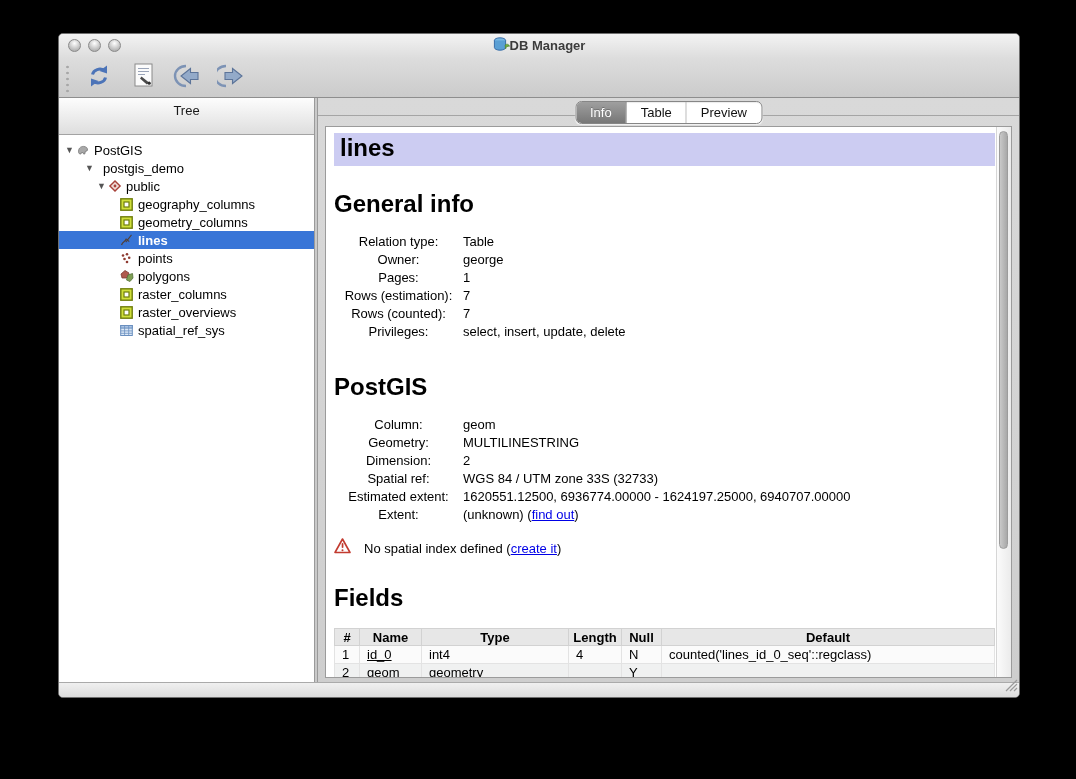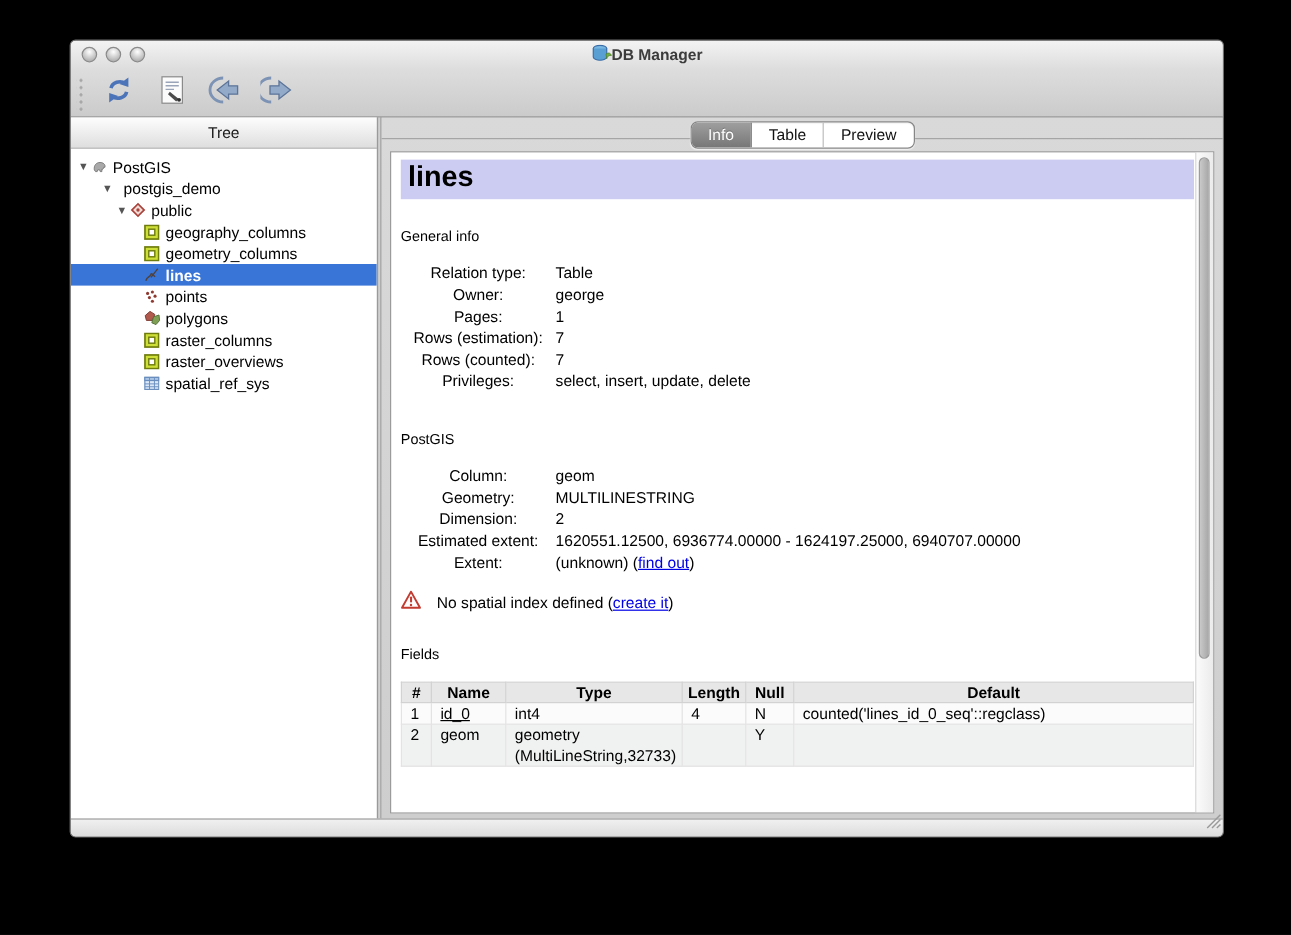--- a/index.html
+++ b/index.html
@@ -23,21 +23,21 @@
   .drag-handle { width:6px; height:30px; margin-left:5px;
     background-image:radial-gradient(circle, #a7a7a7 1px, transparent 1.6px);
     background-size:5px 6px; background-position:1px 1px; }
   .tb-btn { width:30px; height:30px; display:flex; align-items:center; justify-content:center; margin-left:14px; }
   .tb-btn:first-of-type { margin-left:9px; }
 
   
   .main { position:absolute; top:64px; left:0; right:0; bottom:15px; display:flex; }
 
   .left-panel { width:255px; display:flex; flex-direction:column; background:#fff; }
-  .tree-header { height:26px; background:linear-gradient(#fdfdfd,#dedede);
+  .tree-header { height:37px; background:linear-gradient(#fdfdfd,#dedede);
     border-bottom:1px solid #a3a3a3; text-align:center; font-size:13px; line-height:25px; color:#1a1a1a; }
   .tree-body { flex:1; background:#fff; padding-top:6px; overflow:hidden; }
   .tree-row { height:18px; display:flex; align-items:center; font-size:13px; color:#000; white-space:nowrap; }
   .tree-row .tri { width:11px; font-size:9px; color:#555; text-align:center; flex:none; }
   .tree-row .ticon { width:15px; height:14px; flex:none; margin-right:4px; display:flex; align-items:center; justify-content:center; }
   .ind0 { padding-left:5px; } .ind1 { padding-left:25px; } .ind2 { padding-left:37px; } .ind3 { padding-left:60px; }
   .tree-row.selected { background:#3875d7; color:#fff; font-weight:bold; }
 
   .splitter { width:4px; background:linear-gradient(to right,#bdbdbd,#d6d6d6,#bdbdbd); border-left:1px solid #9a9a9a; border-right:1px solid #9a9a9a; }
 
@@ -52,21 +52,21 @@
 
   .content { position:absolute; top:28px; left:7px; right:7px; bottom:4px;
     background:#fff; border:1px solid #9b9b9b; overflow:hidden; }
   .scrollbar { position:absolute; top:0; right:0; bottom:0; width:15px;
     background:linear-gradient(to right,#fbfbfb,#ebebeb); border-left:1px solid #d6d6d6; }
   .scroll-thumb { position:absolute; top:4px; left:2px; width:9px; height:76%;
     background:linear-gradient(to right,#c9c9c9,#a8a8a8); border:1px solid #9c9c9c; border-radius:6px; }
 
   .doc { position:absolute; top:0; left:0; right:15px; bottom:0; padding:6px 0 0 8px; overflow:hidden; font-size:13px; color:#000; }
   .doc-title { background:#ccccf2; font-size:24px; font-weight:bold; padding:0 6px 3px 6px; line-height:30px; height:33px; margin-right:1px; }
-  .h2 { font-size:12px; font-weight:normal; }
+  .h2 { font-size:24px; font-weight:bold; }
   .h2.general { margin-top:24px; }
   .h2.postgis { margin-top:32px; }
   .h2.fields  { margin-top:25px; }
   .rows { margin-top:15px; }
   .info-row { display:flex; line-height:18px;text-align:center; }
   .info-label { width:129px; flex:none; }
   .link { color:#0000e6; text-decoration:underline; }
   .warning-row { margin-top:14px; display:flex; align-items:center; gap:13px; line-height:18px; }
 
   table.fields { margin-top:16px; border-collapse:collapse; width:660px; font-size:13px; table-layout:fixed; }
@@ -315,20 +315,24 @@
                 <span class="info-label">Column:</span>
                 <span>geom</span>
               </div>
             <div class="info-row">
                 <span class="info-label">Geometry:</span>
                 <span>MULTILINESTRING</span>
               </div>
             <div class="info-row">
                 <span class="info-label">Dimension:</span>
                 <span>2</span>
+              </div>
+            <div class="info-row">
+                <span class="info-label">Spatial ref:</span>
+                <span>WGS 84 / UTM zone 33S (32733)</span>
               </div>
             <div class="info-row">
                 <span class="info-label">Estimated extent:</span>
                 <span>1620551.12500, 6936774.00000 - 1624197.25000, 6940707.00000</span>
               </div>
             <div class="info-row">
               <span class="info-label">Extent:</span>
               <span><span>(unknown) (</span><span class="link">find out</span><span>)</span></span>
             </div>
           </div>

